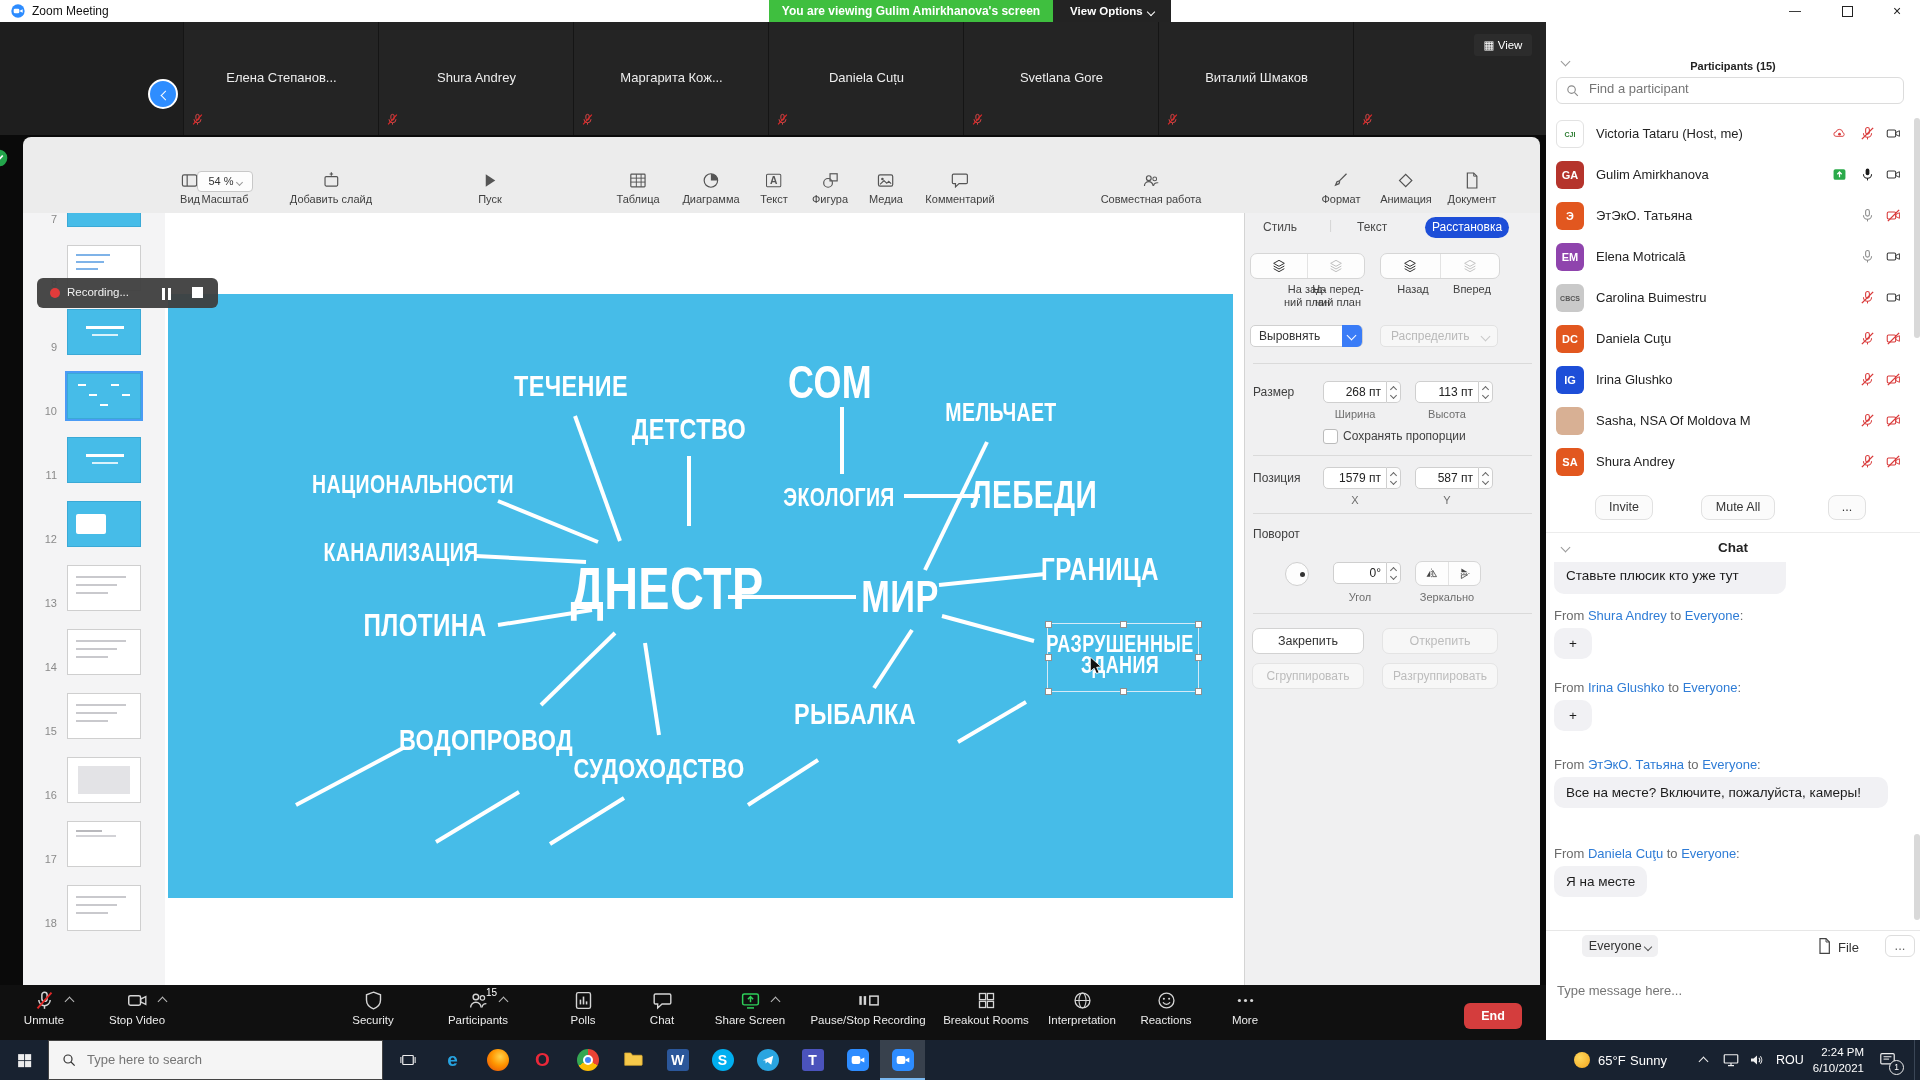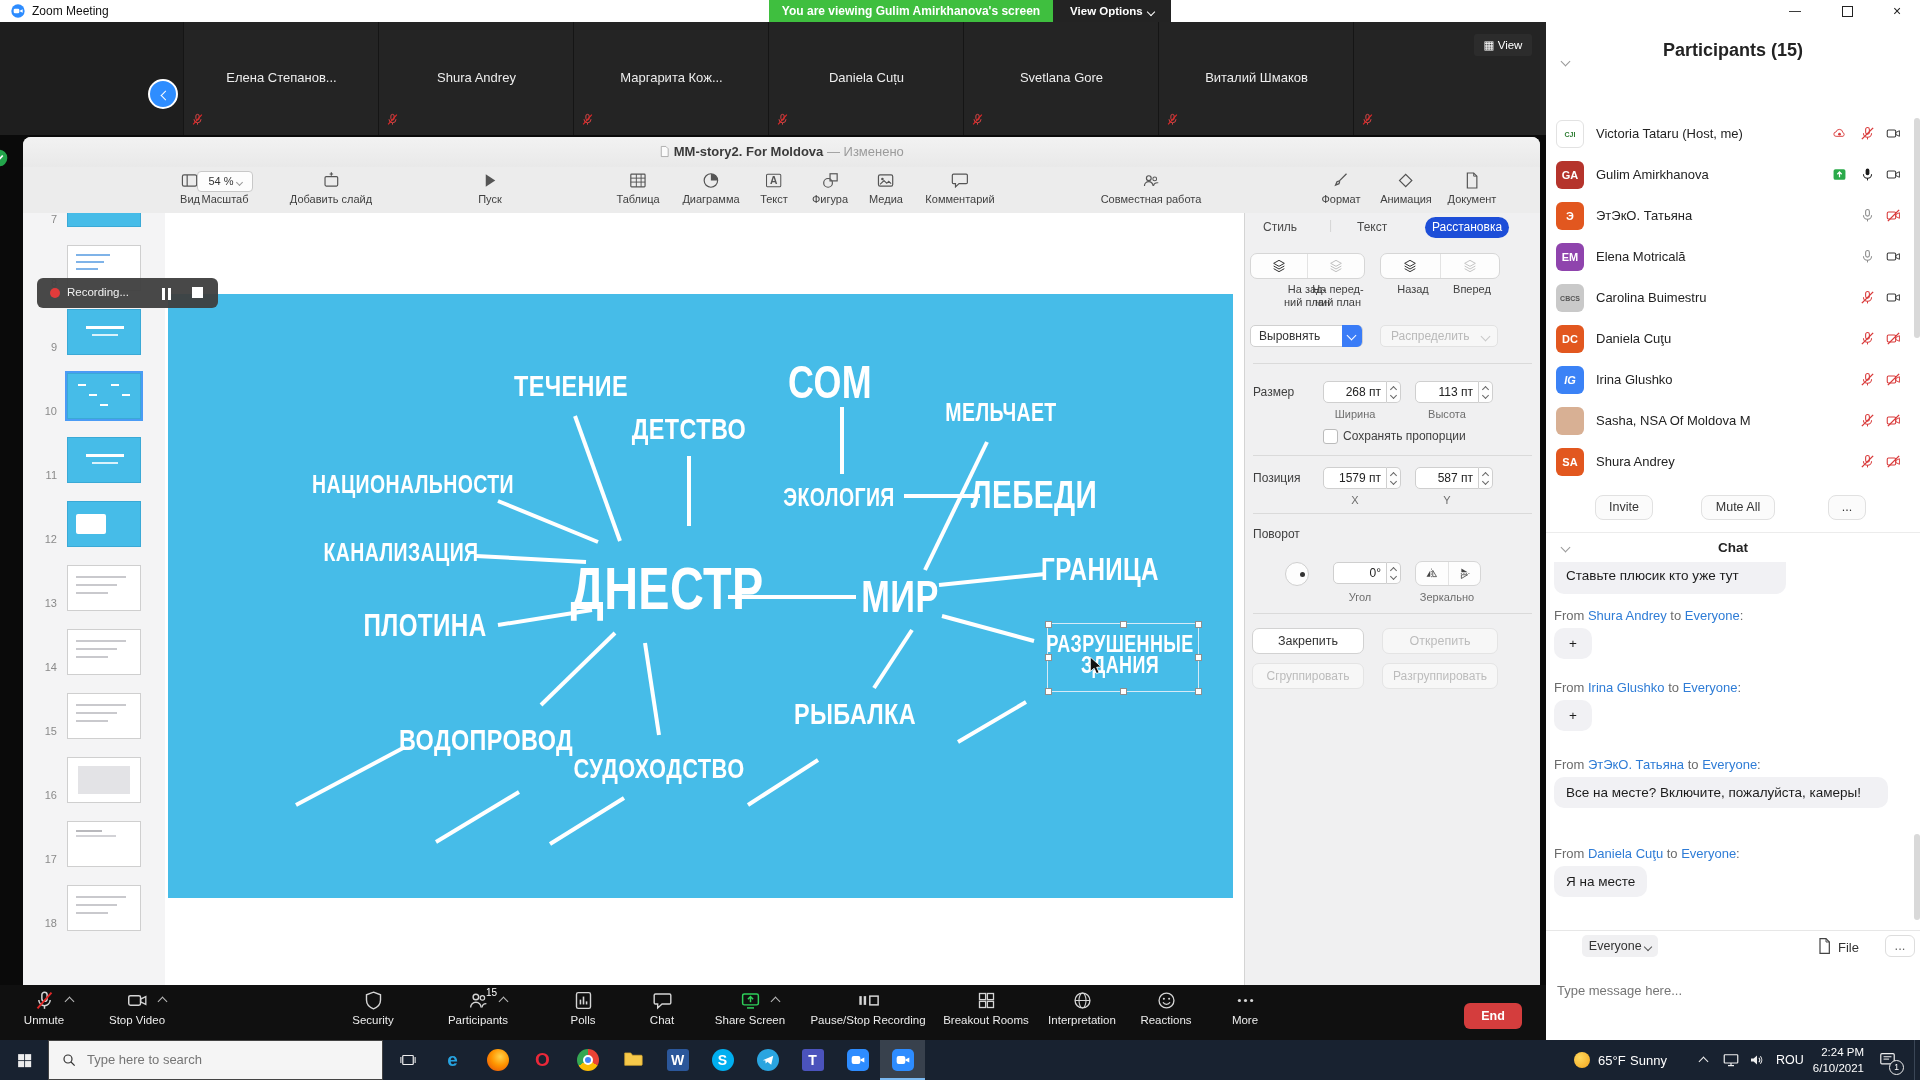--- a/index.html
+++ b/index.html
@@ -55,21 +55,21 @@
   .ibtn.off{background:rgba(255,255,255,.45);border:1px solid #e4e4e4;color:#bcbcbc;line-height:24px;cursor:default;}
   
   #recpill{position:absolute;left:37px;top:143px;width:181px;height:30px;background:rgba(62,62,62,.95);border-radius:6px;color:#f1f1f1;}
   
   #ztb{position:absolute;left:0;top:985px;width:1546px;height:55px;background:#101010;}
   .zitem{position:absolute;top:5px;width:160px;transform:translateX(-50%);text-align:center;color:#ececec;cursor:pointer;}
   .zitem .lbl{font-size:11.5px;margin-top:2px;white-space:nowrap;}
   #end-btn{position:absolute;left:1464px;top:18px;width:58px;height:26px;background:#d43d3d;border-radius:6px;color:#fff;font-weight:bold;font-size:12.5px;text-align:center;line-height:26px;cursor:pointer;}
   
   #sidebar{position:absolute;left:1546px;top:22px;width:374px;height:1018px;background:#fff;overflow:hidden;font-size:13px;color:#232323;}
-  #p-title{position:absolute;left:0;top:18px;width:100%;text-align:center;font-weight:bold;font-size:18px;}
+  #p-title{position:absolute;left:0;top:38px;width:100%;text-align:center;font-weight:bold;font-size:11px;}
   #p-search{position:absolute;left:10px;top:55px;width:348px;height:27px;border:1px solid #dcdcdc;border-radius:6px;box-sizing:border-box;}
   #p-search input{position:absolute;left:30px;top:2px;width:300px;border:none;outline:none;font-size:13px;color:#555;font-family:inherit;background:transparent;}
   .prow{position:absolute;left:0;width:374px;height:40px;cursor:pointer;}
   .prow .av{position:absolute;left:10px;top:6px;width:28px;height:28px;border-radius:6px;color:#fff;font-weight:bold;font-size:11px;display:flex;align-items:center;justify-content:center;}
   .prow .nm{position:absolute;left:50px;top:12px;font-size:13px;}
   .pbtn{position:absolute;height:25px;background:#fbfbfb;border:1px solid #e1e1e1;border-radius:8px;font-size:12.5px;color:#333;text-align:center;line-height:23px;box-sizing:border-box;cursor:pointer;}
   .fromline{position:absolute;left:8px;font-size:13px;color:#6b6b6b;white-space:nowrap;}
   .fromline b{color:#2e7cd6;font-weight:normal;}
   .cbubble{position:absolute;left:8px;background:#f1f1f4;border-radius:10px;font-size:13.5px;color:#1c1c1c;padding:8px 12px;box-sizing:border-box;}
   .sthumb{position:absolute;left:368px;width:6px;border-radius:3px;background:#d9d9d9;}
@@ -166,27 +166,20 @@
               <line x1="12" y1="18" x2="12" y2="21.5" stroke="#e04848" stroke-width="1.7"></line>
               <line x1="4" y1="21" x2="20" y2="3" stroke="#e02828" stroke-width="2.2"></line>
             </svg></span>
         </div>
       </div>
     <div id="view-btn">▦ <span>View</span></div>
   </div>
 
   <div id="share">
     <div id="knwin">
-      <div id="kntitle">
-        <svg width="11" height="13" viewBox="0 0 24 26" style="vertical-align:-2px">
-            <path d="M5,2 h10 l5,5 V24 H5 Z" fill="#fbfbfb" stroke="#9a9a9a" stroke-width="1.6"></path>
-          </svg>
-        <b>MM-story2. For Moldova</b>
-        <span style="color:#9b9b9b"> — <span>Изменено</span></span>
-      </div>
       <div id="kntoolbar">
           <div class="tbitem" style="left: 167px;">
             <div style="height: 21px;"><svg width="19" height="19" viewBox="0 0 24 24">
                 <rect x="3" y="5" width="18" height="14" rx="2" fill="none" stroke="#555" stroke-width="1.5"></rect>
                 <line x1="9" y1="5" x2="9" y2="19" stroke="#555" stroke-width="1.5"></line>
               </svg></div>
             <div class="lbl">Вид</div>
           </div>
           <div class="tbitem" style="left: 202px;">
             <div style="width: 54px; height: 19px; background: rgb(253, 253, 253); border: 1px solid rgb(200, 200, 200); border-radius: 4px; font-size: 11px; color: rgb(51, 51, 51); line-height: 19px; margin: 0px auto;">54 % <i class="chv" style="width:4px;height:4px;"></i></div>
@@ -637,20 +630,27 @@
             </svg></div>
           <div class="lbl">More</div>
         </div>
       </div>
     <div id="end-btn">End</div>
   </div>
 
   <div id="sidebar">
     <i class="chv abs" style="left:16px;top:36px;"></i>
     <div id="p-title">Participants (15)</div>
+    <div id="p-search">
+      <svg class="abs" style="left:8px;top:5px;" width="15" height="15" viewBox="0 0 24 24">
+          <circle cx="10.5" cy="10.5" r="6" fill="none" stroke="#8a8a8a" stroke-width="1.8"></circle>
+          <line x1="15" y1="15" x2="20.5" y2="20.5" stroke="#8a8a8a" stroke-width="1.8"></line>
+        </svg>
+      <input placeholder="Find a participant" style="">
+    </div>
     <div id="plist">
         <div class="prow" style="top: 92px;">
           <div class="av" style="background: rgb(255, 255, 255); color: rgb(46, 125, 50); border: 1px solid rgb(226, 226, 226); box-sizing: border-box; font-size: 7px;">CJI</div>
           <div class="nm">Victoria Tataru (Host, me)</div>
           <span style="position: absolute; left: 286px; top: 12px;"><svg width="15" height="15" viewBox="0 0 24 24">
               <path d="M6.5,16.5 a3.5,3.5 0 0 1 0,-7 a5.5,5.5 0 0 1 10.8,1 a3.2,3.2 0 0 1 .2,6 z" fill="none" stroke="#d93a3a" stroke-width="1.5"></path>
               <circle cx="12" cy="13" r="2.2" fill="#d93a3a"></circle>
             </svg></span>
           <span style="position: absolute; left: 314px; top: 12px;"><svg width="15" height="15" viewBox="0 0 24 24">
               <rect x="9" y="2.5" width="6" height="10.5" rx="3" fill="none" stroke="#d93a3a" stroke-width="1.7"></rect>
@@ -730,21 +730,21 @@
               <line x1="12" y1="18" x2="12" y2="21.5" stroke="#d93a3a" stroke-width="1.7"></line>
               <line x1="3" y1="21" x2="21" y2="3" stroke="#d93a3a" stroke-width="2.2"></line>
             </svg></span>
           <span style="position: absolute; left: 340px; top: 12px;"><svg width="15" height="15" viewBox="0 0 24 24">
               <rect x="2" y="6.5" width="13.5" height="11" rx="2" fill="none" stroke="#d93a3a" stroke-width="1.7"></rect>
               <path d="M15.5,10.5 L21.5,7.5 V16.5 L15.5,13.5 Z" fill="none" stroke="#d93a3a" stroke-width="1.5"></path>
               <line x1="3" y1="21" x2="21" y2="3" stroke="#d93a3a" stroke-width="2.2"></line>
             </svg></span>
         </div>
         <div class="prow" style="top: 338px;">
-          <div class="av" style="background: #3b82f6; color: rgb(255, 255, 255); font-style: italic;">IG</div>
+          <div class="av" style="background: #1d4ed8; color: rgb(255, 255, 255);">IG</div>
           <div class="nm">Irina Glushko</div>
           <span style="position: absolute; left: 314px; top: 12px;"><svg width="15" height="15" viewBox="0 0 24 24">
               <rect x="9" y="2.5" width="6" height="10.5" rx="3" fill="none" stroke="#d93a3a" stroke-width="1.7"></rect>
               <path d="M5.5,11.5 a6.5,6.5 0 0 0 13,0" fill="none" stroke="#d93a3a" stroke-width="1.7"></path>
               <line x1="12" y1="18" x2="12" y2="21.5" stroke="#d93a3a" stroke-width="1.7"></line>
               <line x1="3" y1="21" x2="21" y2="3" stroke="#d93a3a" stroke-width="2.2"></line>
             </svg></span>
           <span style="position: absolute; left: 340px; top: 12px;"><svg width="15" height="15" viewBox="0 0 24 24">
               <rect x="2" y="6.5" width="13.5" height="11" rx="2" fill="none" stroke="#d93a3a" stroke-width="1.7"></rect>
               <path d="M15.5,10.5 L21.5,7.5 V16.5 L15.5,13.5 Z" fill="none" stroke="#d93a3a" stroke-width="1.5"></path>

